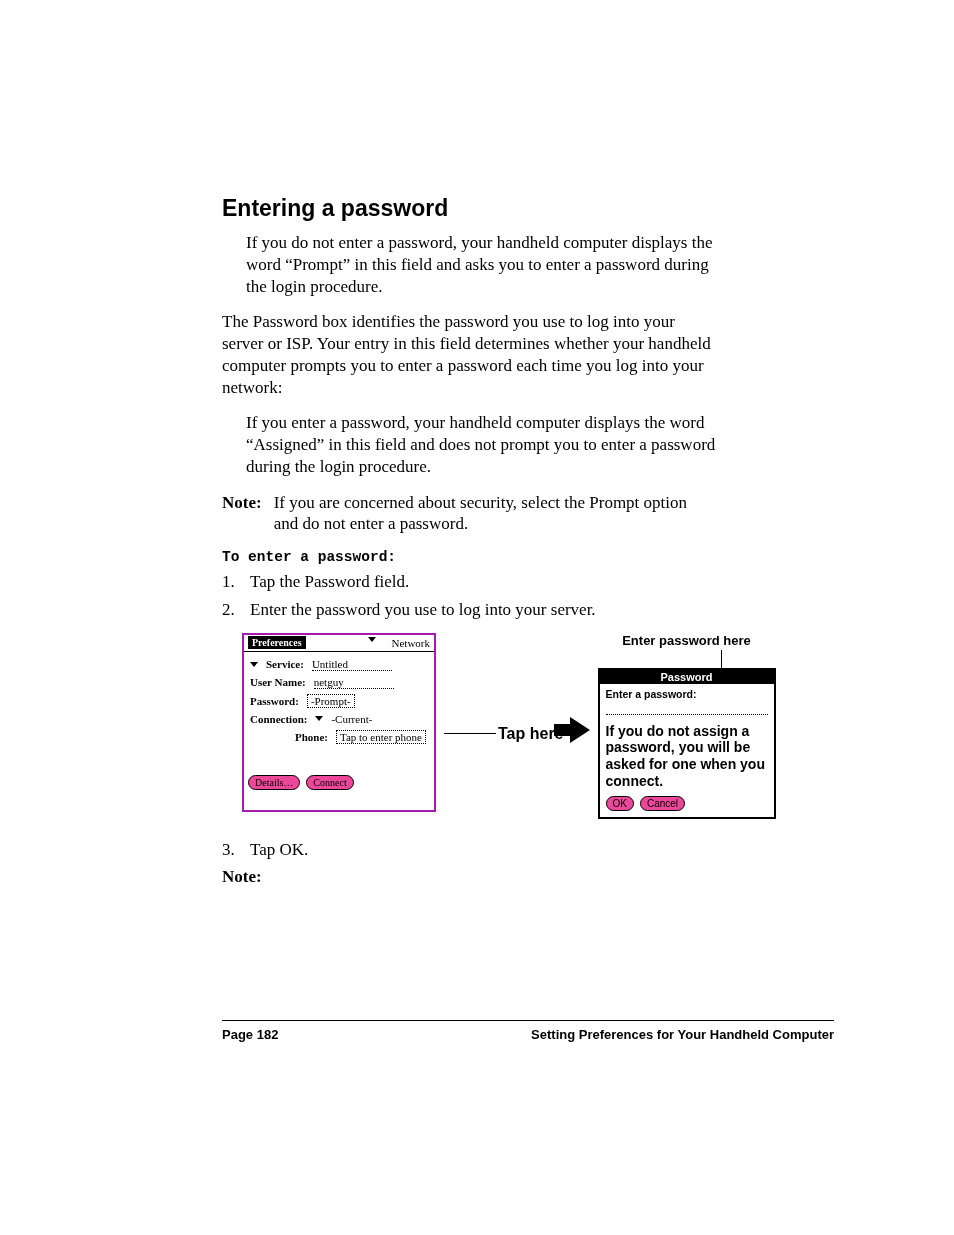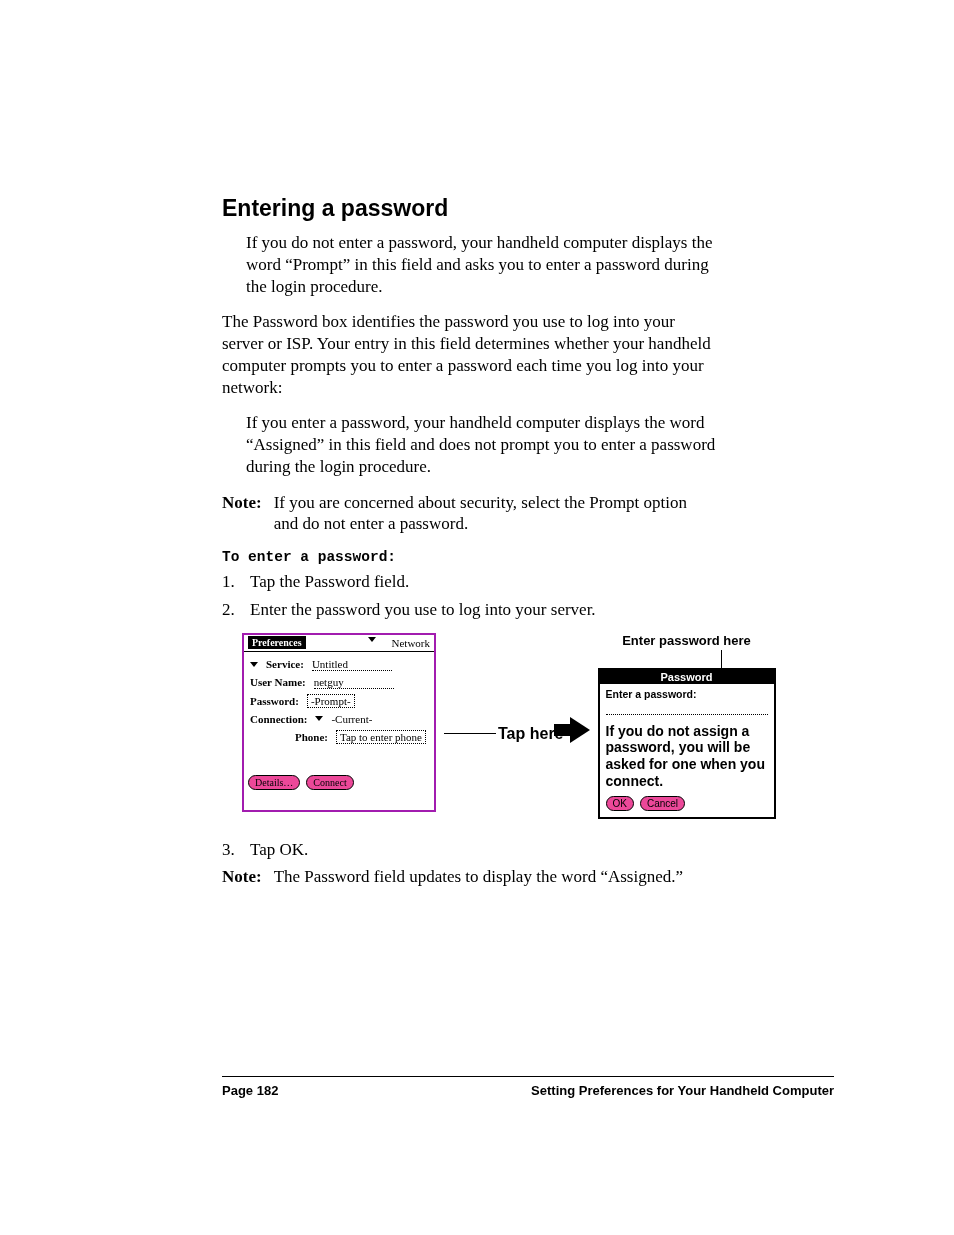--- a/index.html
+++ b/index.html
@@ -168,21 +168,21 @@
     padding:1px 0;
   }
   .dialog-body { padding: 4px 6px 6px 6px; }
   .dialog-prompt { font-weight:bold; margin-bottom:4px; }
   .dialog-input-line { border-bottom:1px dotted #000; height:10px; margin-bottom:8px; }
   .dialog-hint { font-weight:bold; font-size:14px; line-height:1.2; margin-bottom:6px; }
   .dialog-btns { display:flex; gap:6px; }
   .footer {
     position: absolute;
     left: 222px; right: 120px;
-    top: 1076px;
+    top: 1020px;
   }
   .footer-rule { border-top: 1.5px solid #000; margin-bottom:6px; }
   .footer-row {
     display:flex; justify-content:space-between;
     font-family: Arial, Helvetica, sans-serif;
     font-weight:bold; font-size:13px;
   }
 </style>
 </head>
 <body>
@@ -286,21 +286,20 @@
 
   <div class="ol">
     <div class="ol-row">
       <span class="ol-num">3.</span>
       <span>Tap OK.</span>
     </div>
   </div>
 
   <div class="note-row">
     <span class="note-label">Note:</span>
-    <span>The Password field updates to display the word “Assigned.”</span>
   </div>
 
 </div>
 
 <div class="footer">
   <div class="footer-rule"></div>
   <div class="footer-row">
     <span>Page 182</span>
     <span>Setting Preferences for Your Handheld Computer</span>
   </div>

